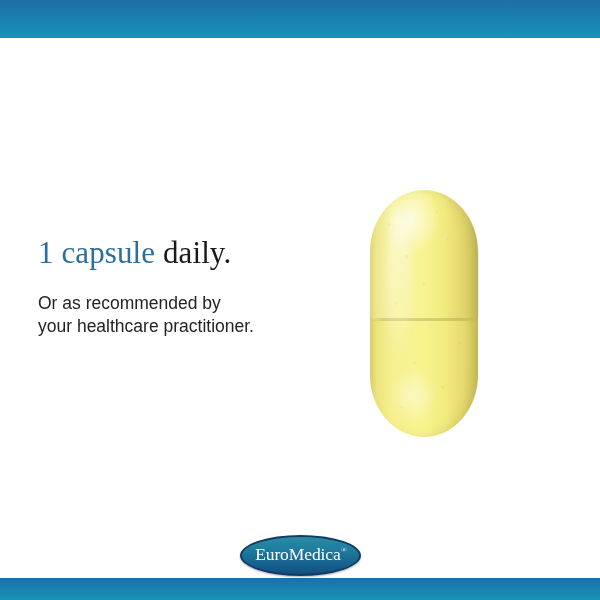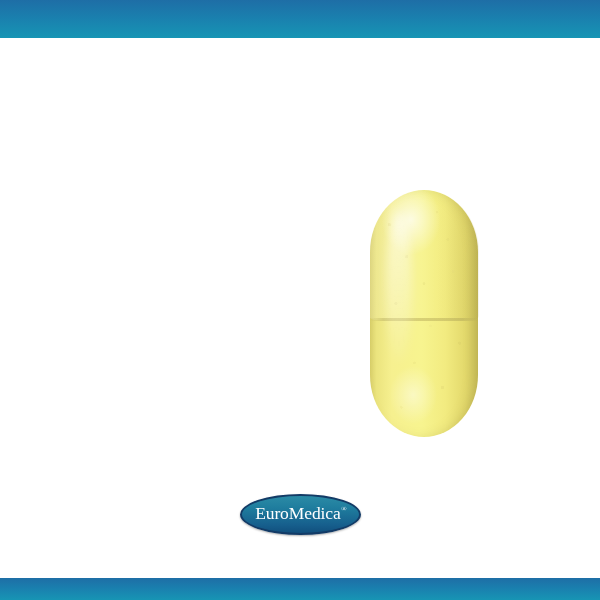--- a/index.html
+++ b/index.html
@@ -182,21 +182,21 @@
     font-family: "Liberation Sans", sans-serif;
     font-size: 13.5px;
     color: #a9a9a9;
     letter-spacing: 0.2px;
   }
 
   
   .logo {
     position: absolute;
     left: 240px;
-    top: 494px;
+    top: 535px;
     width: 121px;
     height: 41px;
   }
   .logo-oval {
     position: absolute;
     inset: 0;
     border-radius: 50%;
     background: linear-gradient(to bottom, #2b8ba6 0%, #1f7d9e 32%, #165f8d 78%, #114f7d 100%);
     border: 2.5px solid #133b66;
     box-shadow: 0 1px 2px rgba(0,0,0,0.30);
@@ -224,20 +224,27 @@
   }
 </style>
 </head>
 <body>
 
 <div id="page">
 
   <div class="band band-top"></div>
 
   <div class="copy">
+    <p class="headline">
+      <span class="hl-blue">1 capsule</span><span class="hl-dark"> daily.</span>
+    </p>
+    <p class="subcopy">
+      <span class="sub-line">Or as recommended by</span>
+      <span class="sub-line">your healthcare practitioner.</span>
+    </p>
   </div>
 
   <div class="capsule-wrap">
     <div class="capsule">
       <div class="capsule-speckle"></div>
       <div class="capsule-cap"></div>
       <div class="capsule-seam"></div>
       <div class="capsule-highlight"></div>
     </div>
   </div>

